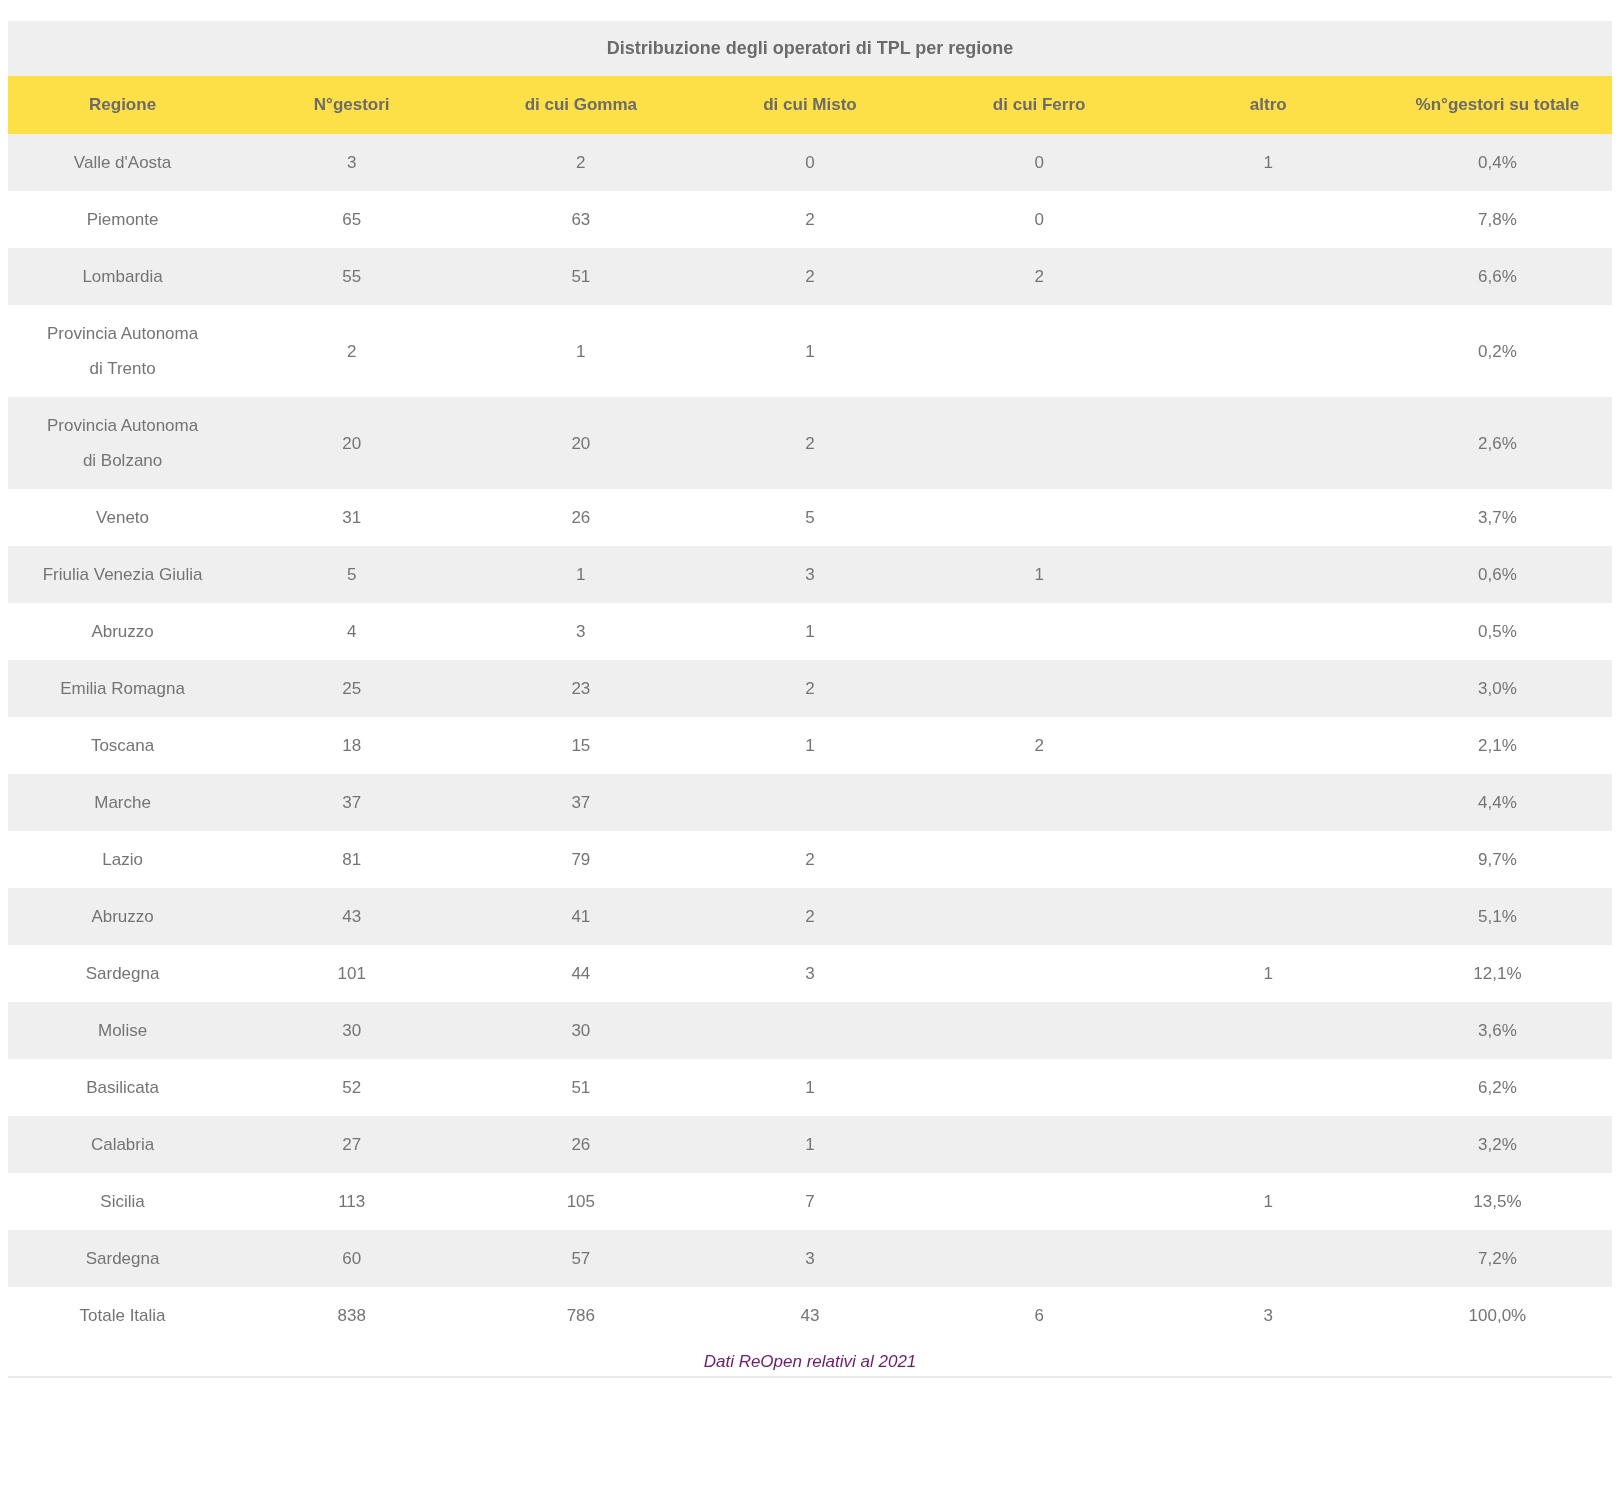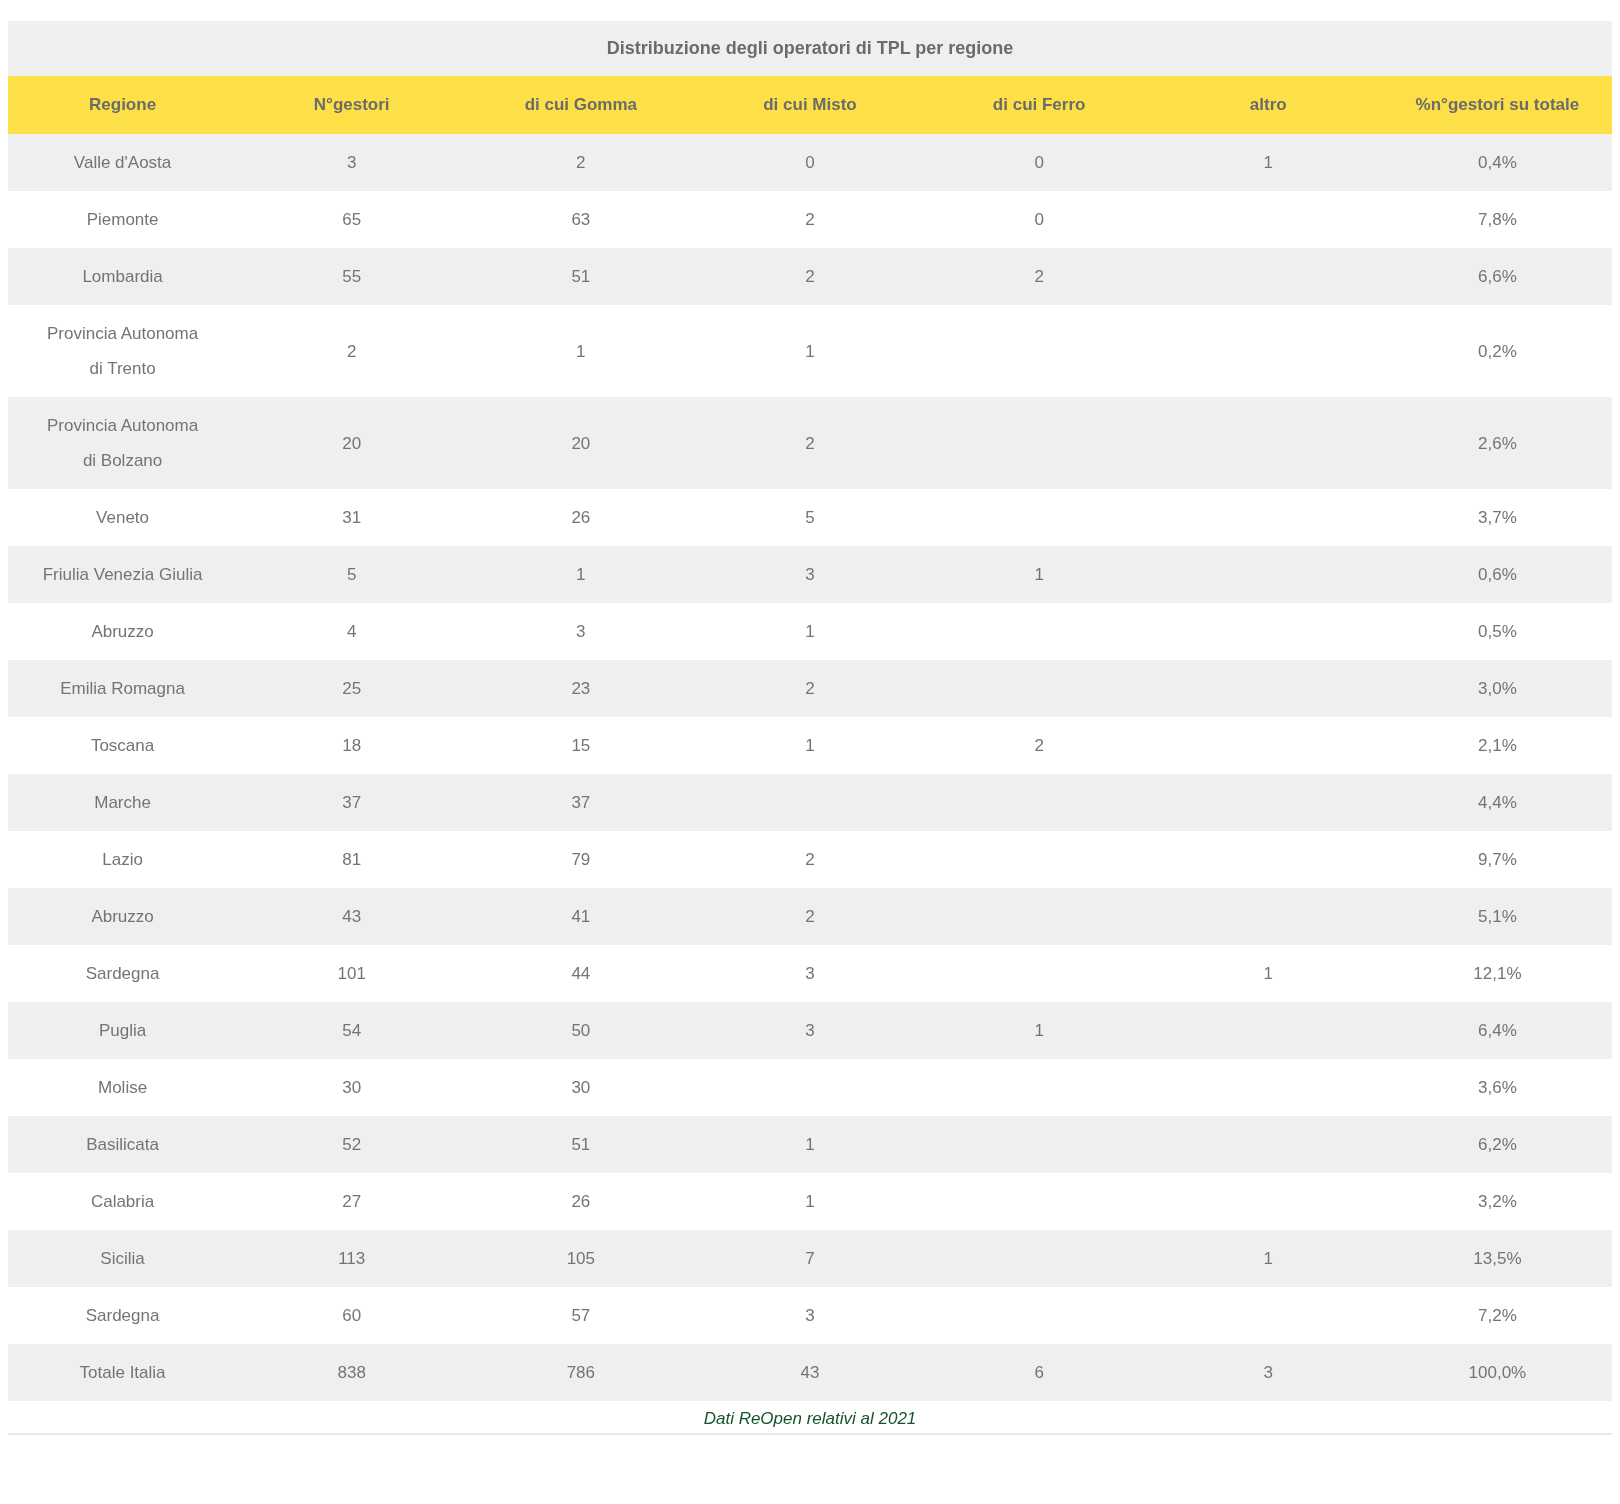--- a/index.html
+++ b/index.html
@@ -50,21 +50,21 @@
   tbody tr:nth-child(odd) {
     background: #efefef;
   }
   tbody tr:nth-child(even) {
     background: #ffffff;
   }
   .footer {
     text-align: center;
     font-style: italic;
     font-size: 17px;
-    color: #14532d;
+    color: #701a75;
     line-height: 24px;
     padding: 6px 0 2px 0;
     border-bottom: 2px solid #e9e9e9;
   }
 </style>
 </head>
 <body>
 
 <div class="wrap">
   <div class="title-bar">
@@ -205,29 +205,20 @@
         <tr>
           <td>Sardegna</td>
           <td>101</td>
           <td>44</td>
           <td>3</td>
           <td></td>
           <td>1</td>
           <td>12,1%</td>
         </tr>
         <tr>
-          <td>Puglia</td>
-          <td>54</td>
-          <td>50</td>
-          <td>3</td>
-          <td>1</td>
-          <td></td>
-          <td>6,4%</td>
-        </tr>
-        <tr>
           <td>Molise</td>
           <td>30</td>
           <td>30</td>
           <td></td>
           <td></td>
           <td></td>
           <td>3,6%</td>
         </tr>
         <tr>
           <td>Basilicata</td>

